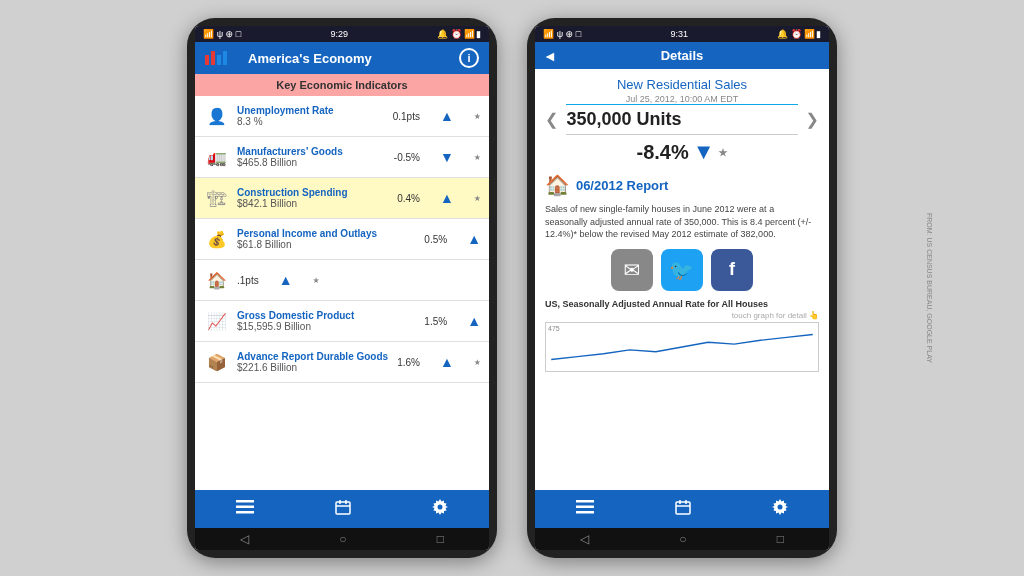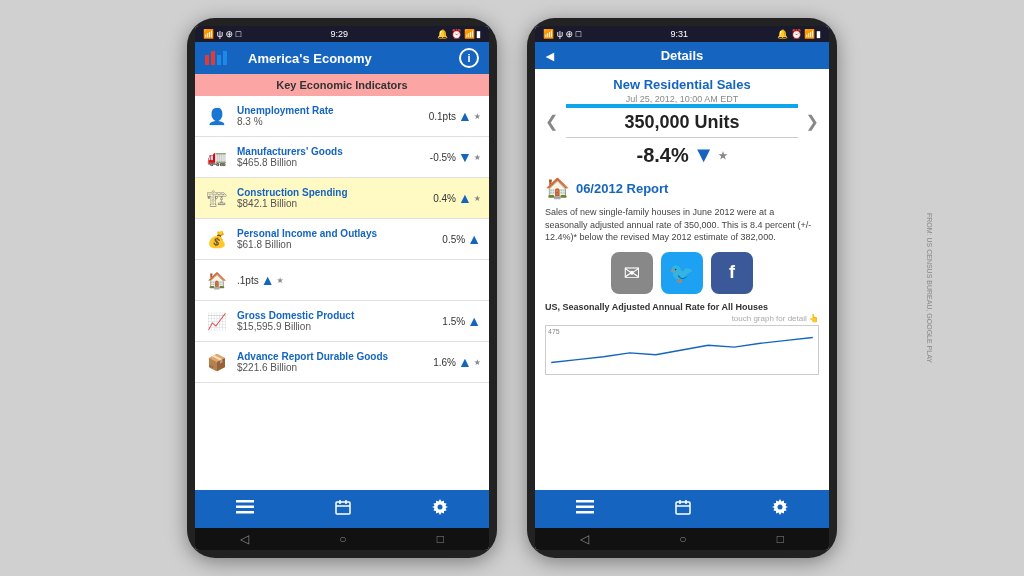--- a/index.html
+++ b/index.html
@@ -136,21 +136,21 @@
       font-size: 10px;
       font-weight: bold;
     }
     .ind-value {
       color: #555;
       font-size: 10px;
     }
     .ind-change {
       display: flex;
       align-items: center;
-      gap: 2px;
+      gap: 20px;
       font-size: 10px;
       color: #333;
       white-space: nowrap;
     }
     .arrow-up {
       color: #1565c0;
       font-size: 14px;
     }
     .arrow-down {
       color: #1565c0;
@@ -212,35 +212,35 @@
     .details-content {
       flex: 1;
       overflow-y: auto;
       background: white;
       padding: 8px 10px;
     }
     .details-name {
       text-align: center;
       color: #1565c0;
       font-size: 13px;
-      font-weight: bold;
+      font-weight: normal;
       margin-bottom: 2px;
     }
     .details-date {
       text-align: center;
       color: #888;
       font-size: 9px;
     }
     .details-units {
-      text-align: center;
+      text-align: left;
       font-size: 18px;
       font-weight: bold;
       color: #222;
       border-bottom: 1px solid #ccc;
-      border-top: 4px solid #0ea5e9;
+      border-top: 1px solid #0ea5e9;
       padding: 4px 0;
       margin-bottom: 6px;
     }
     .details-change {
       text-align: center;
       display: flex;
       align-items: center;
       justify-content: center;
       gap: 4px;
       font-size: 20px;

